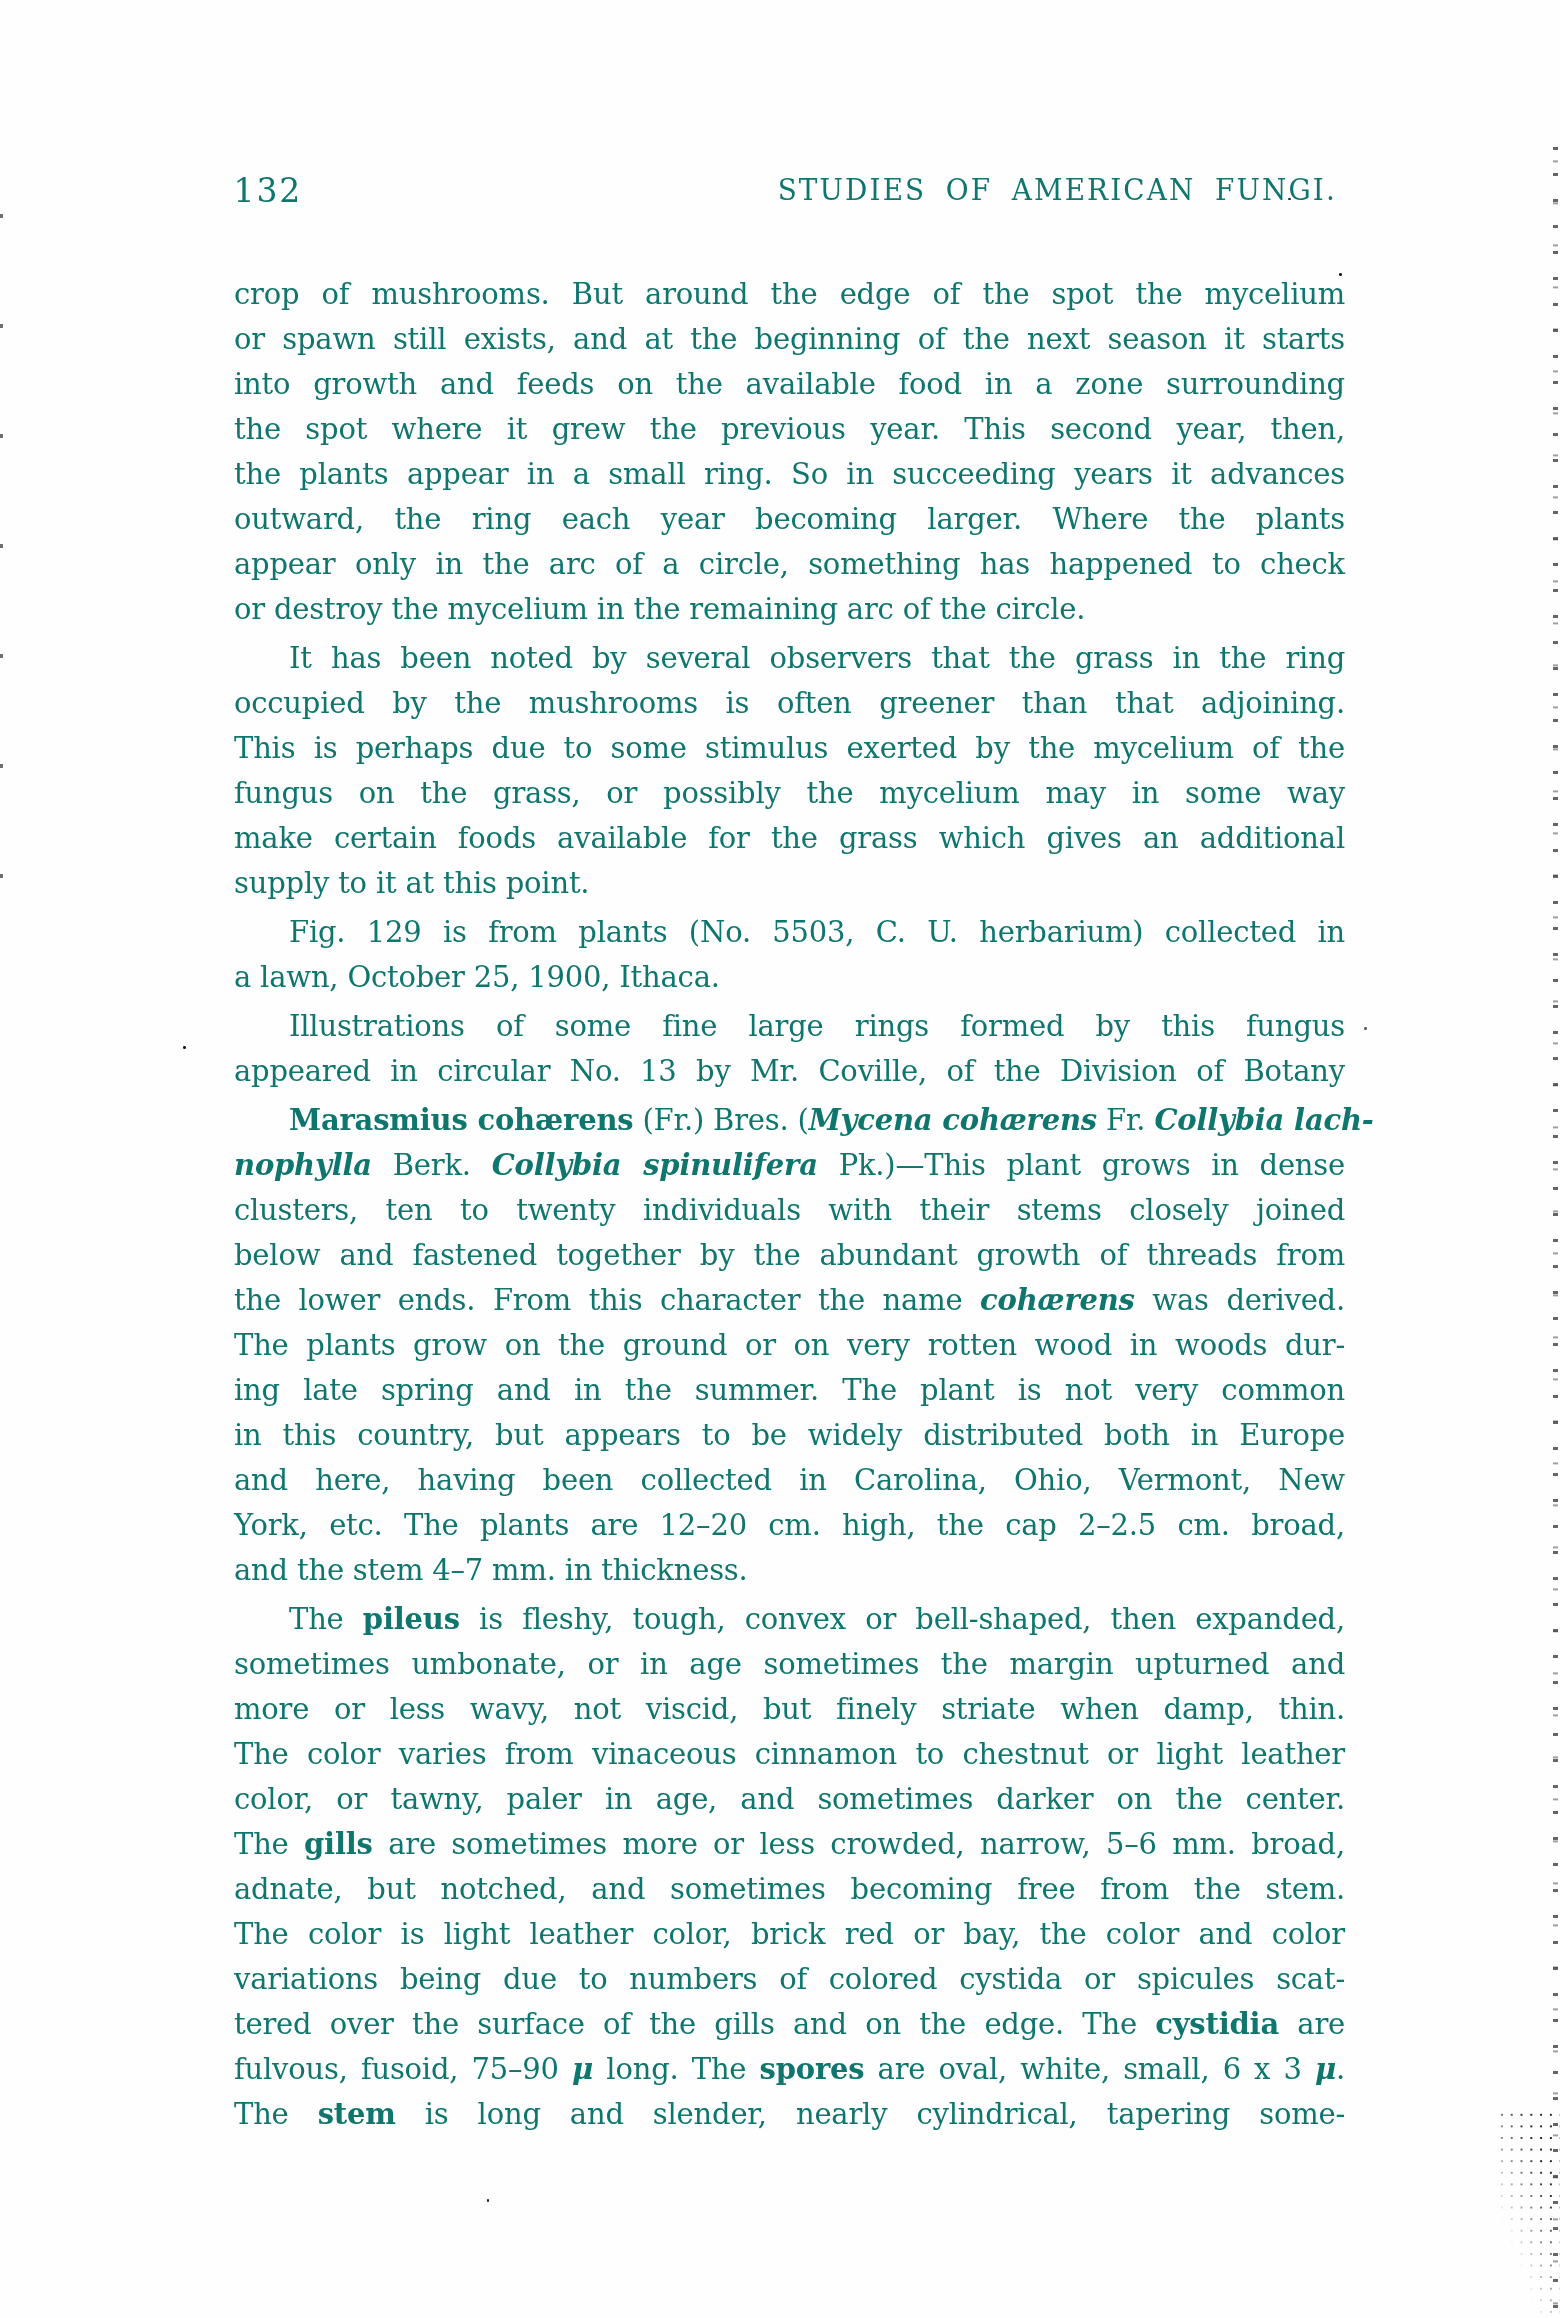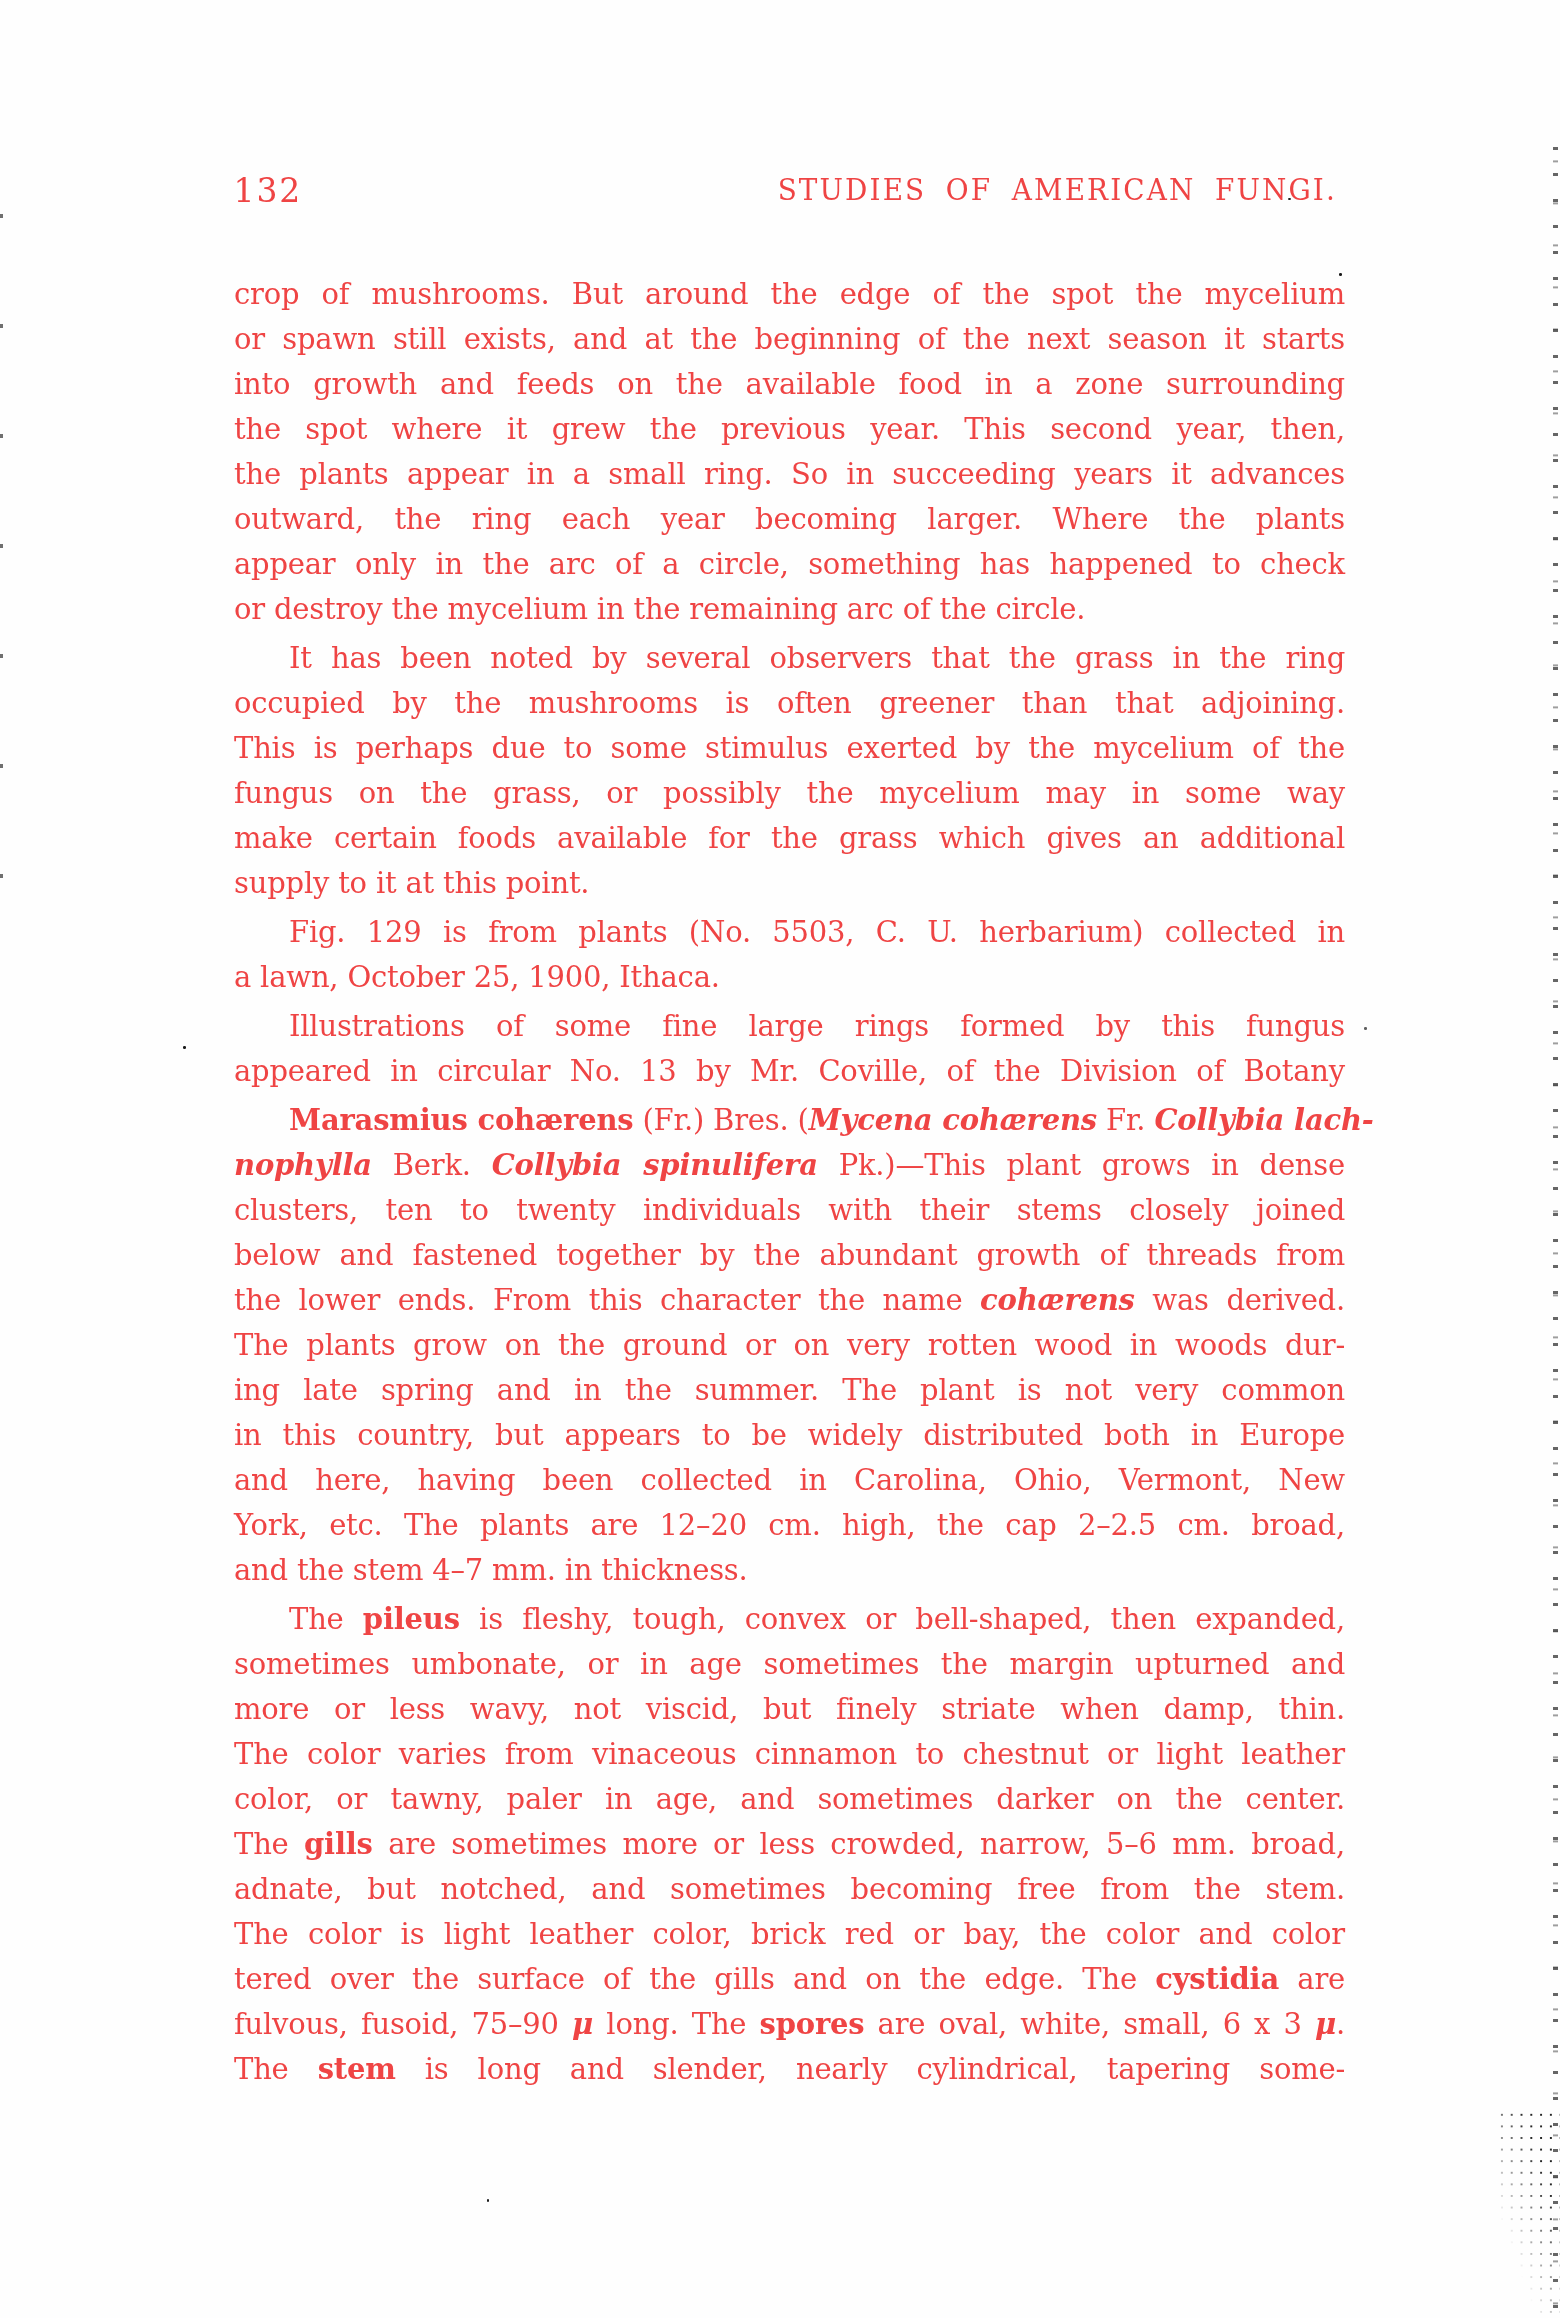--- a/index.html
+++ b/index.html
@@ -1,21 +1,21 @@
 <!DOCTYPE html>
 <html style="font-size:14.3px"><head>
 <meta charset="utf-8">
 <style>
   html,body { margin:0; padding:0; background:#e8e8e4; }
   .page {
     position:relative;
     width:1561px; height:2319px;
     margin:0 auto;
     background:#fefefe;
-    color:#ef4444;
+    color:#0f766e;
     font-family:"DejaVu Serif", serif;
     overflow:hidden;
   }
   
   .header-row { position:absolute; left:230px; top:169px; width:1119px; height:46px; }
   .pagenum {
     position:absolute; left:3.6px; top:1.8px;
     font-size:33px; letter-spacing:1.8px;
   }
   .running-title {
@@ -127,20 +127,21 @@
       </div>
       <div class="para">
         <div class="line indent"><span>The </span><b>pileus</b><span> is fleshy, tough, convex or bell-shaped, then expanded,</span></div>
         <div class="line"><span>sometimes umbonate, or in age sometimes the margin upturned and</span></div>
         <div class="line"><span>more or less wavy, not viscid, but finely striate when damp, thin.</span></div>
         <div class="line"><span>The color varies from vinaceous cinnamon to chestnut or light leather</span></div>
         <div class="line"><span>color, or tawny, paler in age, and sometimes darker on the center.</span></div>
         <div class="line"><span>The </span><b>gills</b><span> are sometimes more or less crowded, narrow, 5–6 mm. broad,</span></div>
         <div class="line"><span>adnate, but notched, and sometimes becoming free from the stem.</span></div>
         <div class="line"><span>The color is light leather color, brick red or bay, the color and color</span></div>
+        <div class="line"><span>variations being due to numbers of colored cystida or spicules scat-</span></div>
         <div class="line"><span>tered over the surface of the gills and on the edge.  The </span><b>cystidia</b><span> are</span></div>
         <div class="line"><span>fulvous, fusoid, 75–90 </span><i>μ</i><span> long.  The </span><b>spores</b><span> are oval, white, small, 6 x 3 </span><i>μ</i><span>.</span></div>
         <div class="line"><span>The </span><b>stem</b><span> is long and slender, nearly cylindrical, tapering some-</span></div>
       </div>
     </div>
 
   <div class="noise-right"></div>
   <div class="noise-left"></div>
   <div class="noise-corner"></div>
   <div class="speck s1"></div>

